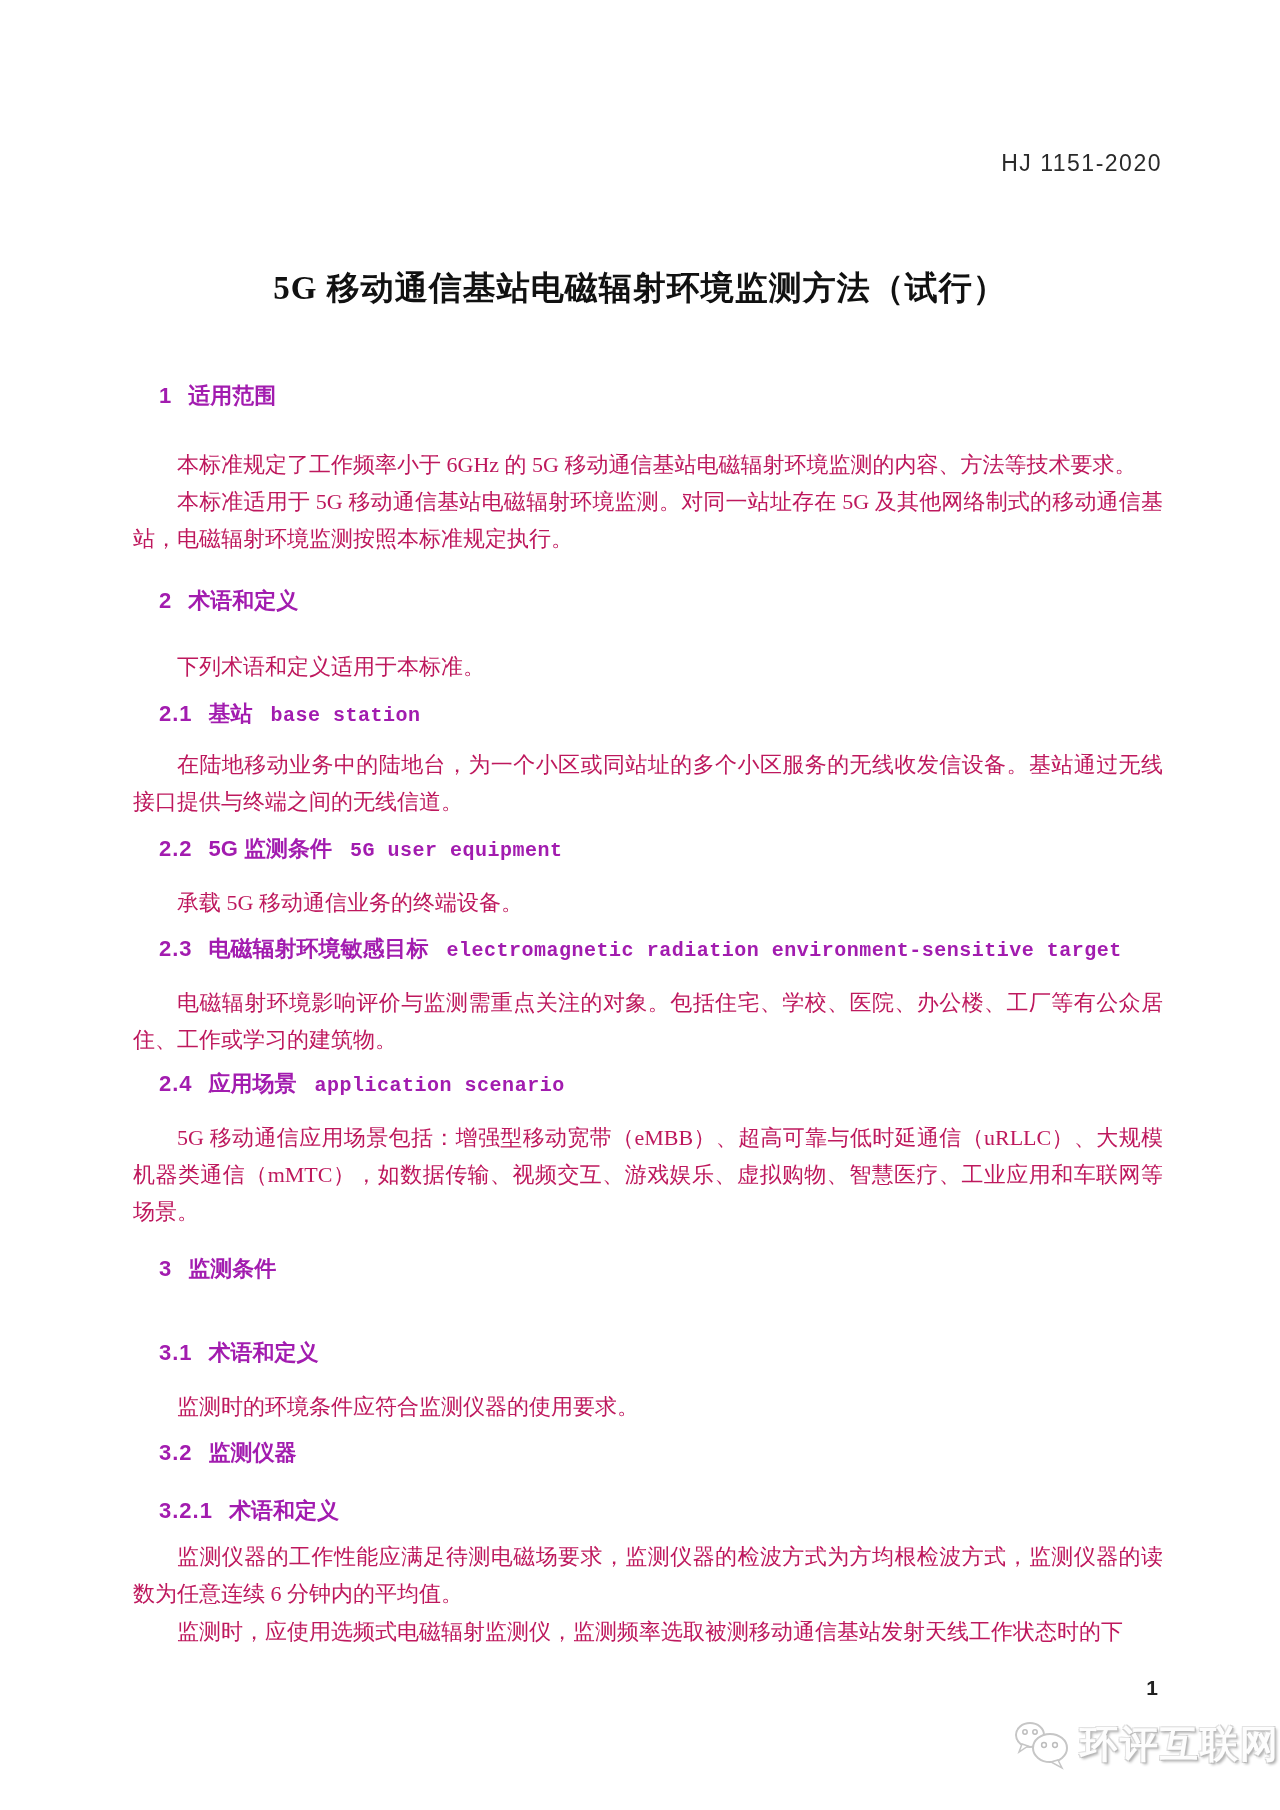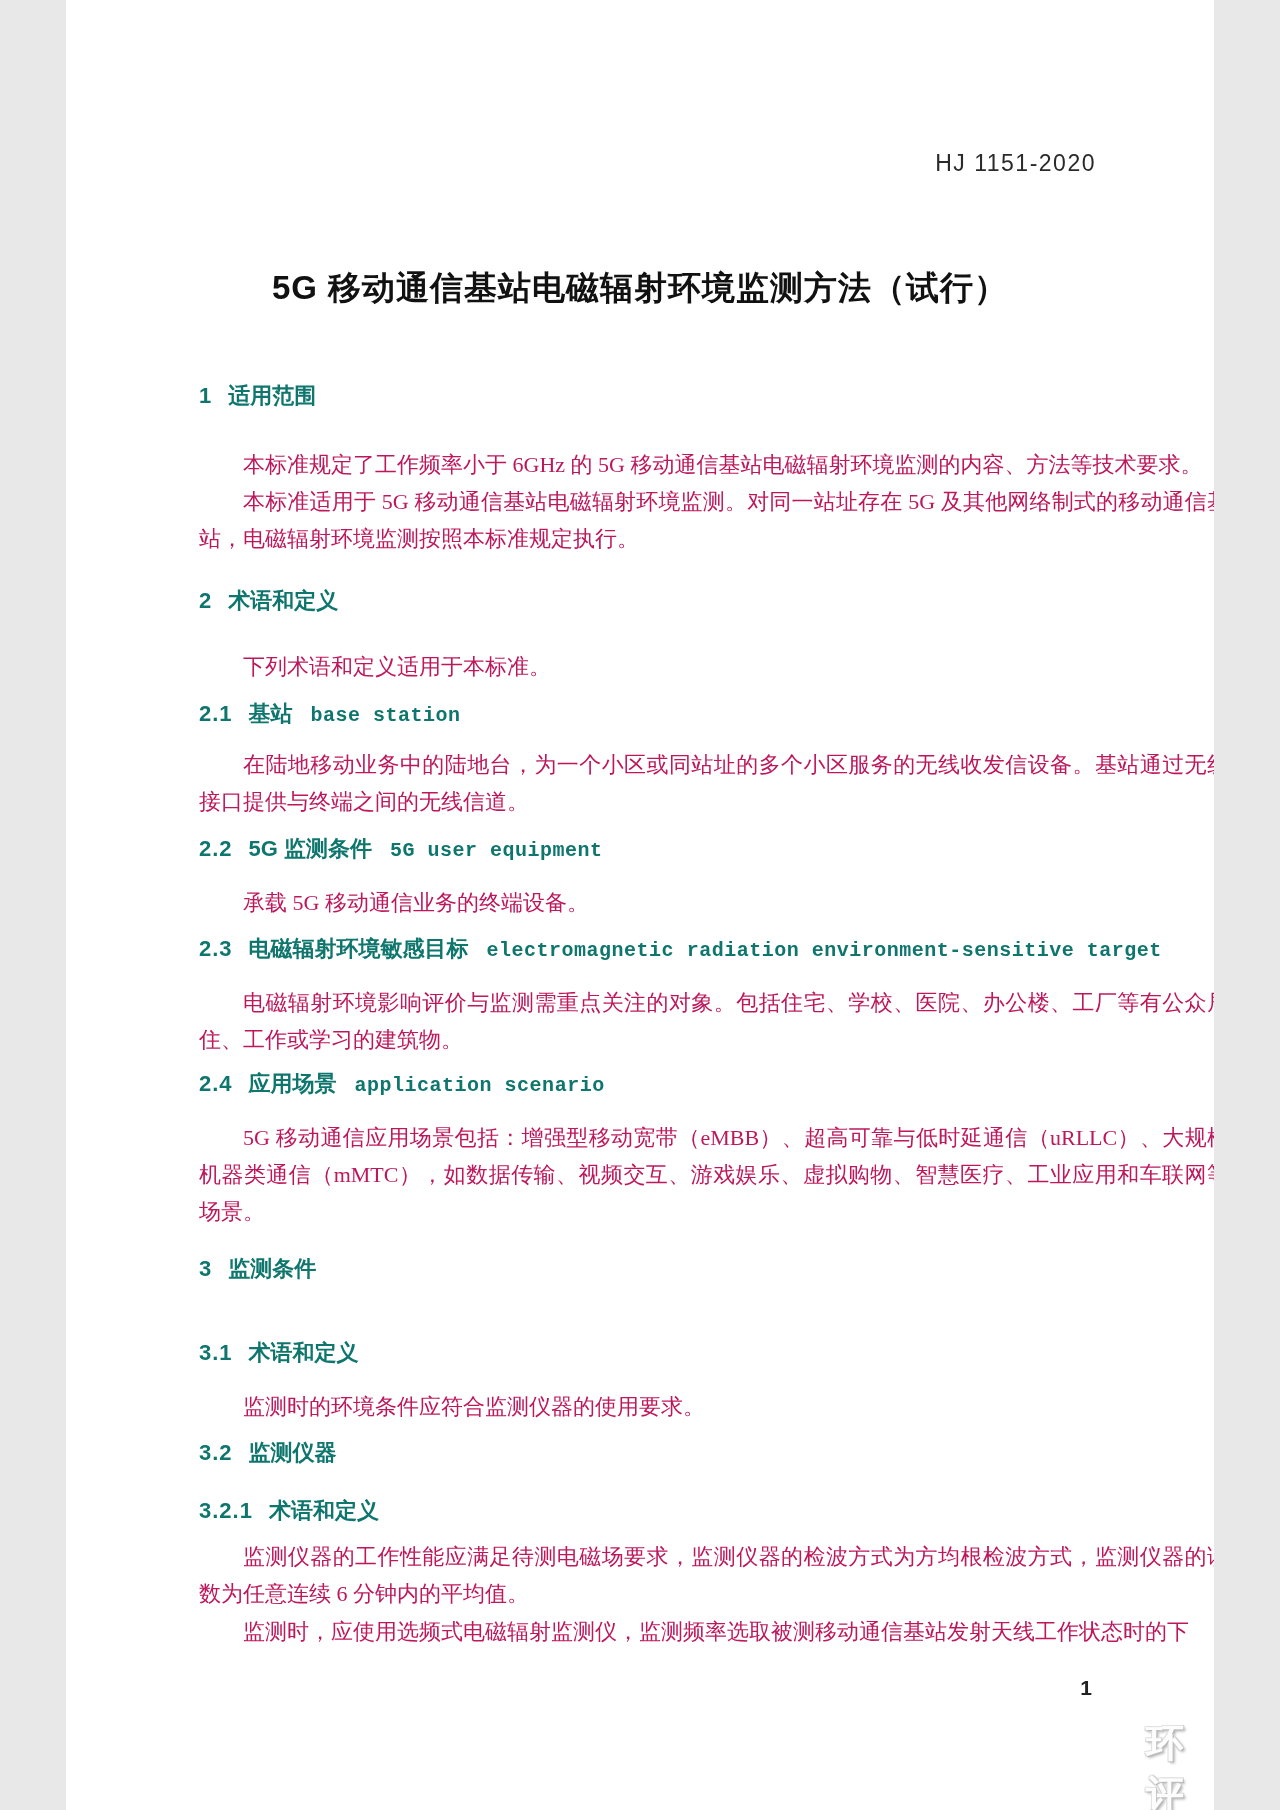--- a/index.html
+++ b/index.html
@@ -1,18 +1,18 @@
 <!DOCTYPE html>
 <html><head>
 <meta charset="utf-8">
 <style>
   html, body { margin: 0; padding: 0; background: #e8e8e8; }
   .page {
     position: relative;
-    width: 1148px;
+    width: 1280px;
     height: 1810px;
     margin: 0 auto;
     background: #ffffff;
     color: #1c1c1c;
     font-family: "Liberation Serif", serif;
     overflow: hidden;
   }
   .doc-code {
     position: absolute;
     top: 150px;
@@ -21,37 +21,38 @@
     font-size: 23px;
     letter-spacing: 1.5px;
     color: #2a2a2a;
   }
   .doc-title {
     position: absolute;
     top: 266px;
     left: 0;
     width: 100%;
     text-align: center;
-    font-family: Liberation Sans, sans-serif;
+    font-family: Liberation Serif, serif;
     font-weight: bold;
     font-size: 33px;
     letter-spacing: 1px;
     color: #111;
   }
   .block {
     position: absolute;
     left: 133px;
     width: 1030px;
   }
   .heading {
     font-family: "Liberation Sans", sans-serif;
     font-weight: bold;
     font-size: 22px;
-    color: #0f766e;
+    color: #a21caf;
     white-space: nowrap;
+    margin-left: 26px;
   }
   .heading .num { margin-right: 16px; letter-spacing: 1px; }
   .heading .en {
     font-family: "Liberation Mono", "DejaVu Sans Mono", monospace;
     font-weight: bold;
     font-size: 20px;
     margin-left: 18px;
     letter-spacing: 0.5px;
   }
   .para {

